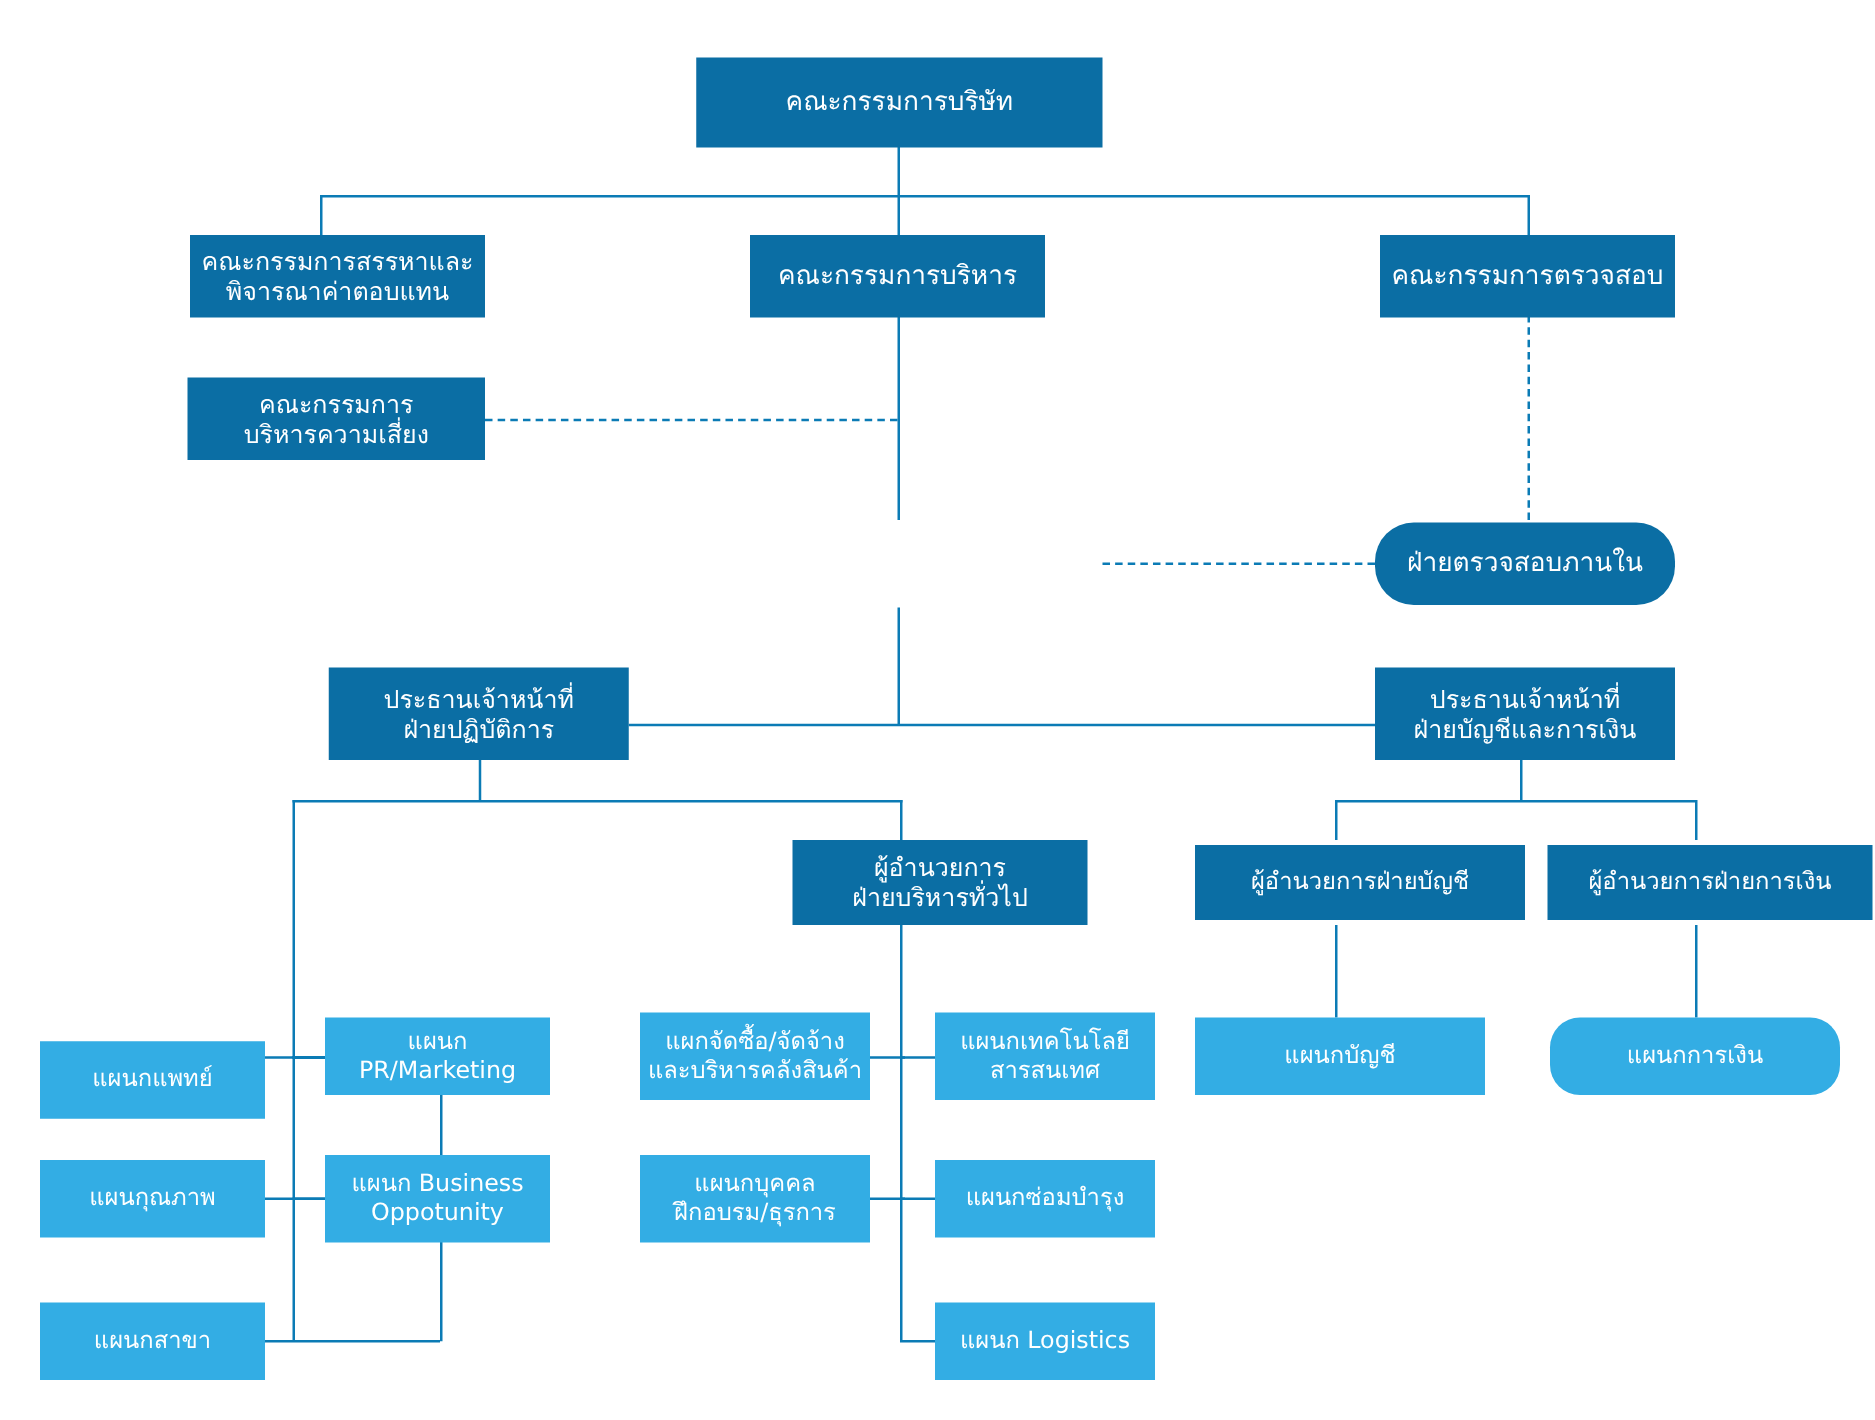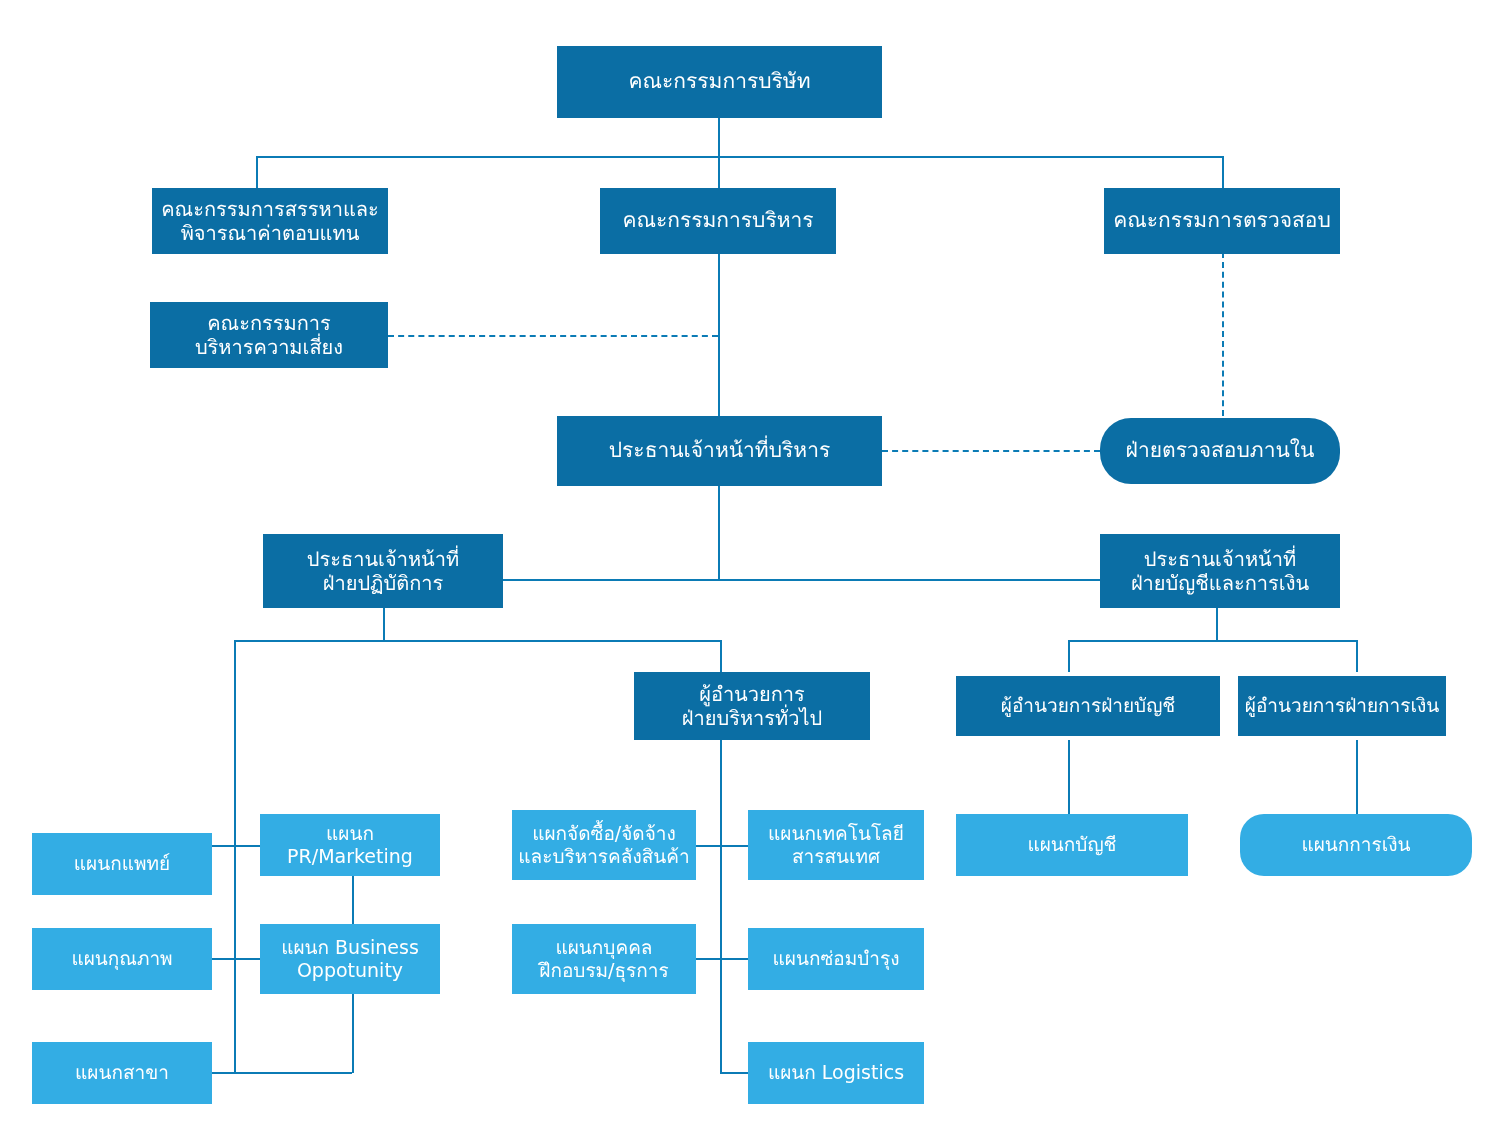--- a/index.html
+++ b/index.html
@@ -88,23 +88,20 @@
 
   <div class="node dark t21" style="left:1104px;top:188px;width:236px;height:66px;">
     <span>คณะกรรมการตรวจสอบ</span>
   </div>
 
   <div class="node dark t20" style="left:150px;top:302px;width:238px;height:66px;">
     <span>คณะกรรมการ
 บริหารความเสี่ยง</span>
   </div>
 
-  <div class="node dark t21" style="left:557px;top:416px;width:325px;height:70px;">
-    <span>ประธานเจ้าหน้าที่บริหาร</span>
-  </div>
 
   <div class="node dark t21" style="left:1100px;top:418px;width:240px;height:66px;border-radius:31px;">
     <span>ฝ่ายตรวจสอบภานใน</span>
   </div>
 
   <div class="node dark t20" style="left:263px;top:534px;width:240px;height:74px;">
     <span>ประธานเจ้าหน้าที่
 ฝ่ายปฏิบัติการ</span>
   </div>
 
@@ -115,21 +112,21 @@
 
   <div class="node dark t20" style="left:634px;top:672px;width:236px;height:68px;">
     <span>ผู้อำนวยการ
 ฝ่ายบริหารทั่วไป</span>
   </div>
 
   <div class="node dark t19" style="left:956px;top:676px;width:264px;height:60px;">
     <span>ผู้อำนวยการฝ่ายบัญชี</span>
   </div>
 
-  <div class="node dark t19" style="left:1238px;top:676px;width:208px;height:60px;">
+  <div class="node dark t19" style="left:1238px;top:676px;width:260px;height:60px;">
     <span>ผู้อำนวยการฝ่ายการเงิน</span>
   </div>
 
   <div class="node light t19" style="left:32px;top:814px;width:180px;height:62px;margin-top:19px;">
     <span>แผนกแพทย์</span>
   </div>
   <div class="node light t19" style="left:260px;top:814px;width:180px;height:62px;">
     <span>แผนก PR/Marketing</span>
   </div>
   <div class="node light t19" style="left:512px;top:810px;width:184px;height:70px;">

